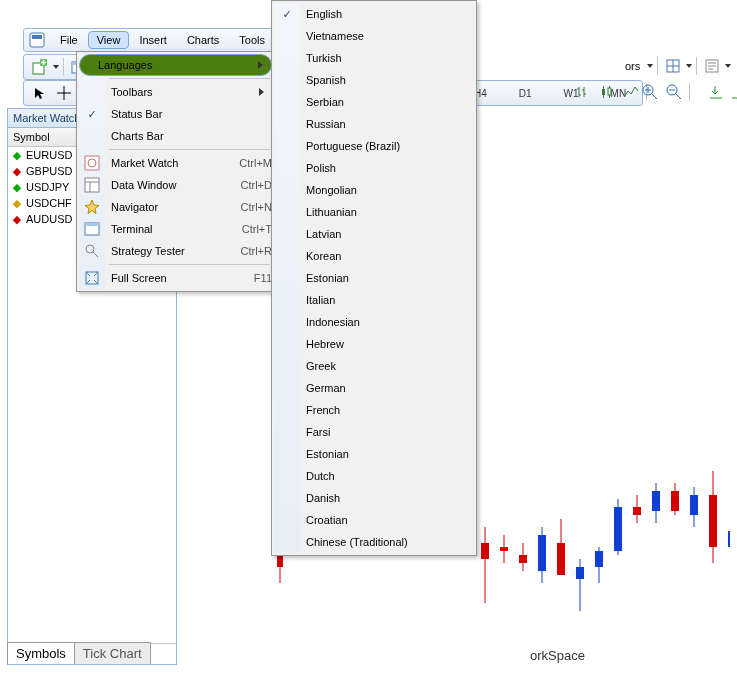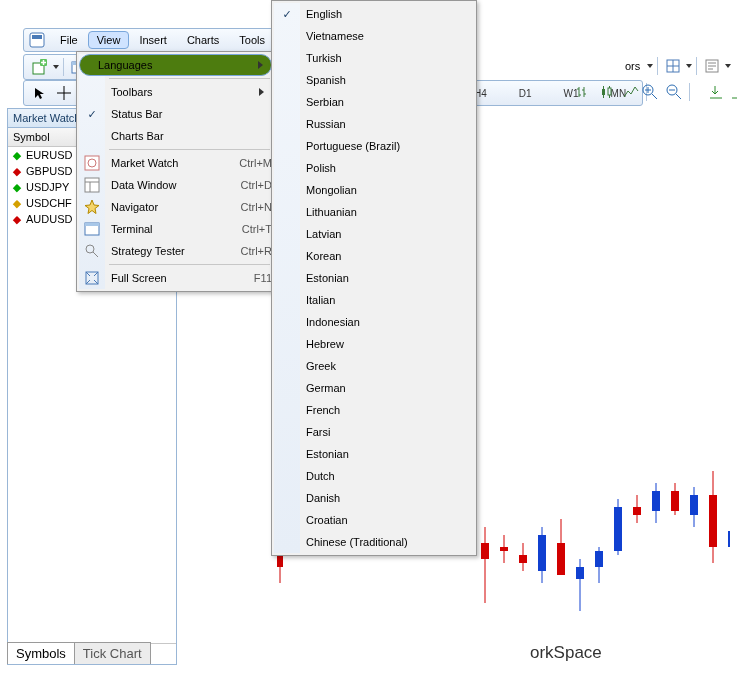--- a/index.html
+++ b/index.html
@@ -36,21 +36,21 @@
 .aup{color:#0a0}
 .adn{color:#c00}
 .astar{color:#d4a000}
 .mw-sym{color:#000}
 .mw-tabs{position:absolute;bottom:0;left:0;height:20px;display:flex;align-items:flex-end;width:100%;border-top:1px solid #c7c7c7}
 .mw-tab{padding:3px 8px;border:1px solid #9a9a9a;border-bottom:none;background:#fff;margin-left:-1px;font-size:13px}
 .mw-tab.inactive{background:#ececec;color:#555}
 
 .chart{position:absolute;top:108px;left:180px;right:8px;height:555px;background:#fff}
 .chart svg{position:absolute;bottom:10px;left:0}
-.chart-footer{position:absolute;bottom:0;left:350px;font-size:17px;color:#333}
+.chart-footer{position:absolute;bottom:0;left:350px;font-size:13px;color:#333}
 
 .vmenu{position:absolute;top:51px;left:76px;width:193px;background:#f1f1f1;border:1px solid #979797;box-shadow:2px 2px 4px rgba(0,0,0,.25);padding:2px}
 .vmenu .gutter{position:absolute;top:2px;bottom:2px;left:2px;width:26px;background:linear-gradient(#f2f6fb,#e7eef7)}
 .vitem{position:relative;display:flex;align-items:center;height:22px;padding-left:32px}
 .vitem .vlabel{flex:1}
 .vitem .vshort{color:#555;padding-right:0}
 .vitem .varrow{width:0;height:0;border-top:4px solid transparent;border-bottom:4px solid transparent;border-left:5px solid #333;margin-right:8px}
 .vitem.hl{background:#4d7c0f;border:1px solid #7aa7db;border-radius:11px;height:20px;padding-left:18px}
 .vsep{height:1px;background:#c7c7c7;margin:2px 2px 2px 30px}
 .vcheck{position:absolute;left:6px;top:4px;width:14px;height:14px;display:flex;align-items:center;justify-content:center;color:#1b3f66}

